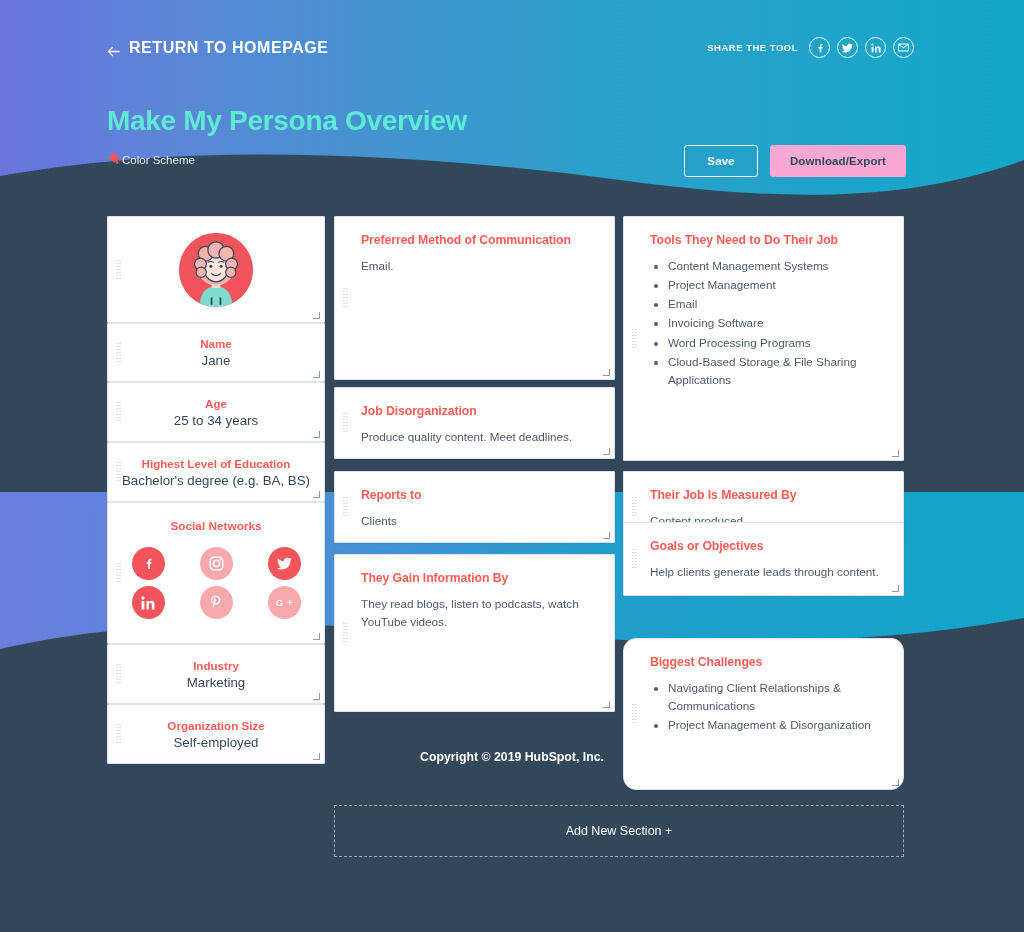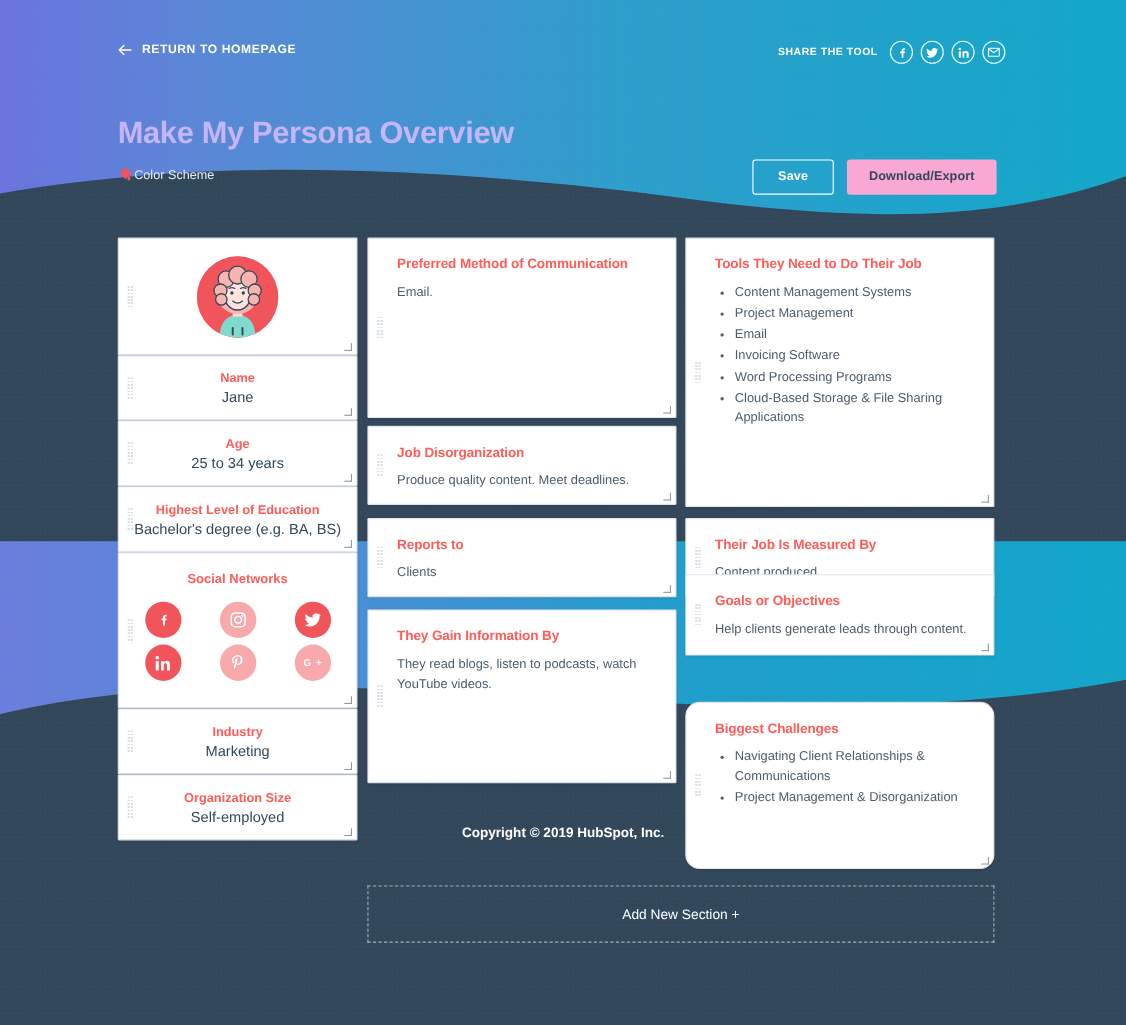--- a/index.html
+++ b/index.html
@@ -18,21 +18,21 @@
   
   .header {
     position: absolute; top: 0; left: 0; width: 1024px; height: 200px; z-index: 3;
   }
   .topbar {
     position: absolute; top: 37px; left: 107px; right: 110px; height: 22px;
   }
   .return-link {
     position: absolute; left: 0; top: 2px;
     display: flex; align-items: flex-end; gap: 9px;
-    color: #ffffff; font-size: 11px; font-weight: bold;
+    color: #ffffff; font-size: 16px; font-weight: bold;
     letter-spacing: 0.55px; text-decoration: none; cursor: pointer;
   }
   .arrow-left { display: block; width: 13px; height: 11px; }
   .share-wrap {
     position: absolute; right: 0; top: 0;
     display: flex; align-items: center; gap: 7px;
   }
   .share-label {
     color: #fff; font-size: 9.5px; font-weight: bold; letter-spacing: 0.5px;
     margin-right: 4px;
@@ -40,21 +40,21 @@
   .share-btn {
     width: 21px; height: 21px; border-radius: 50%;
     border: 1.4px solid rgba(255,255,255,0.95);
     display: flex; align-items: center; justify-content: center;
     cursor: pointer; background: transparent;
   }
   .share-btn svg { display:block; }
 
   .page-title {
     position: absolute; left: 107px; top: 105px;
-    color: #c4b5fd; font-size: 28px; font-weight: bold; letter-spacing: -0.3px;
+    color: #5eead4; font-size: 28px; font-weight: bold; letter-spacing: -0.3px;
   }
   .color-scheme {
     position: absolute; left: 107px; top: 151px;
     display: flex; align-items: center; gap: 0; cursor: pointer;
   }
   .color-scheme-label { color: #e8edf2; font-size: 11.5px; }
   .header-actions {
     position: absolute; right: 118px; top: 145px; display: flex; gap: 12px;
   }
   .btn {

